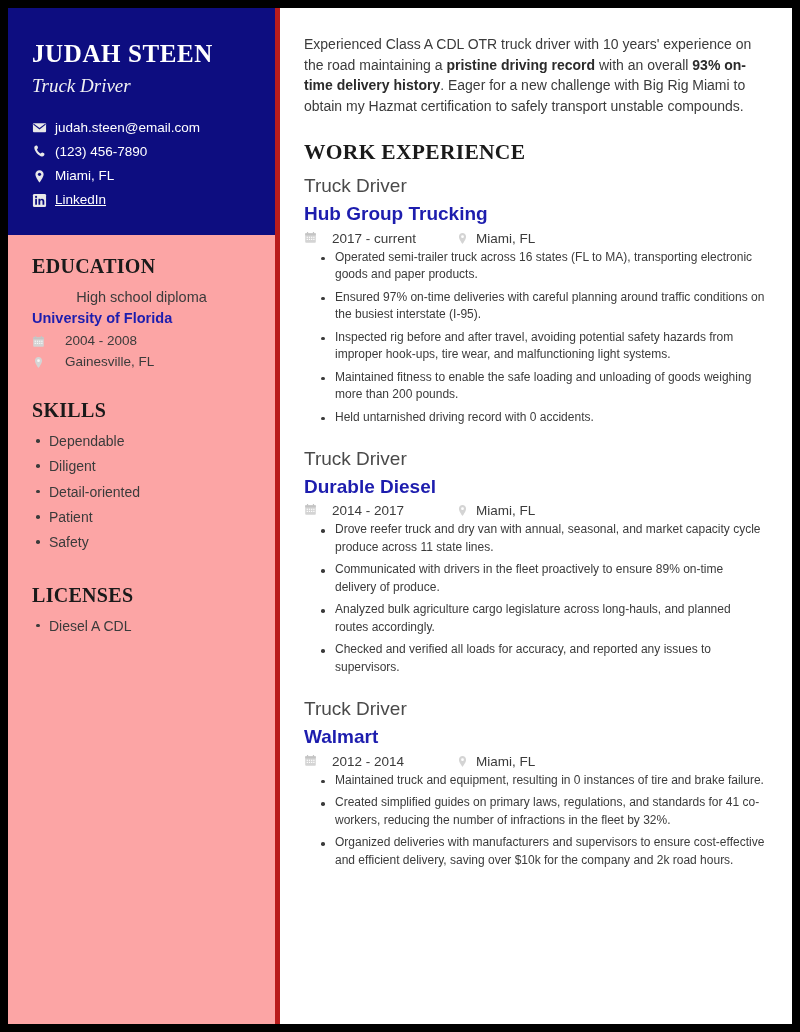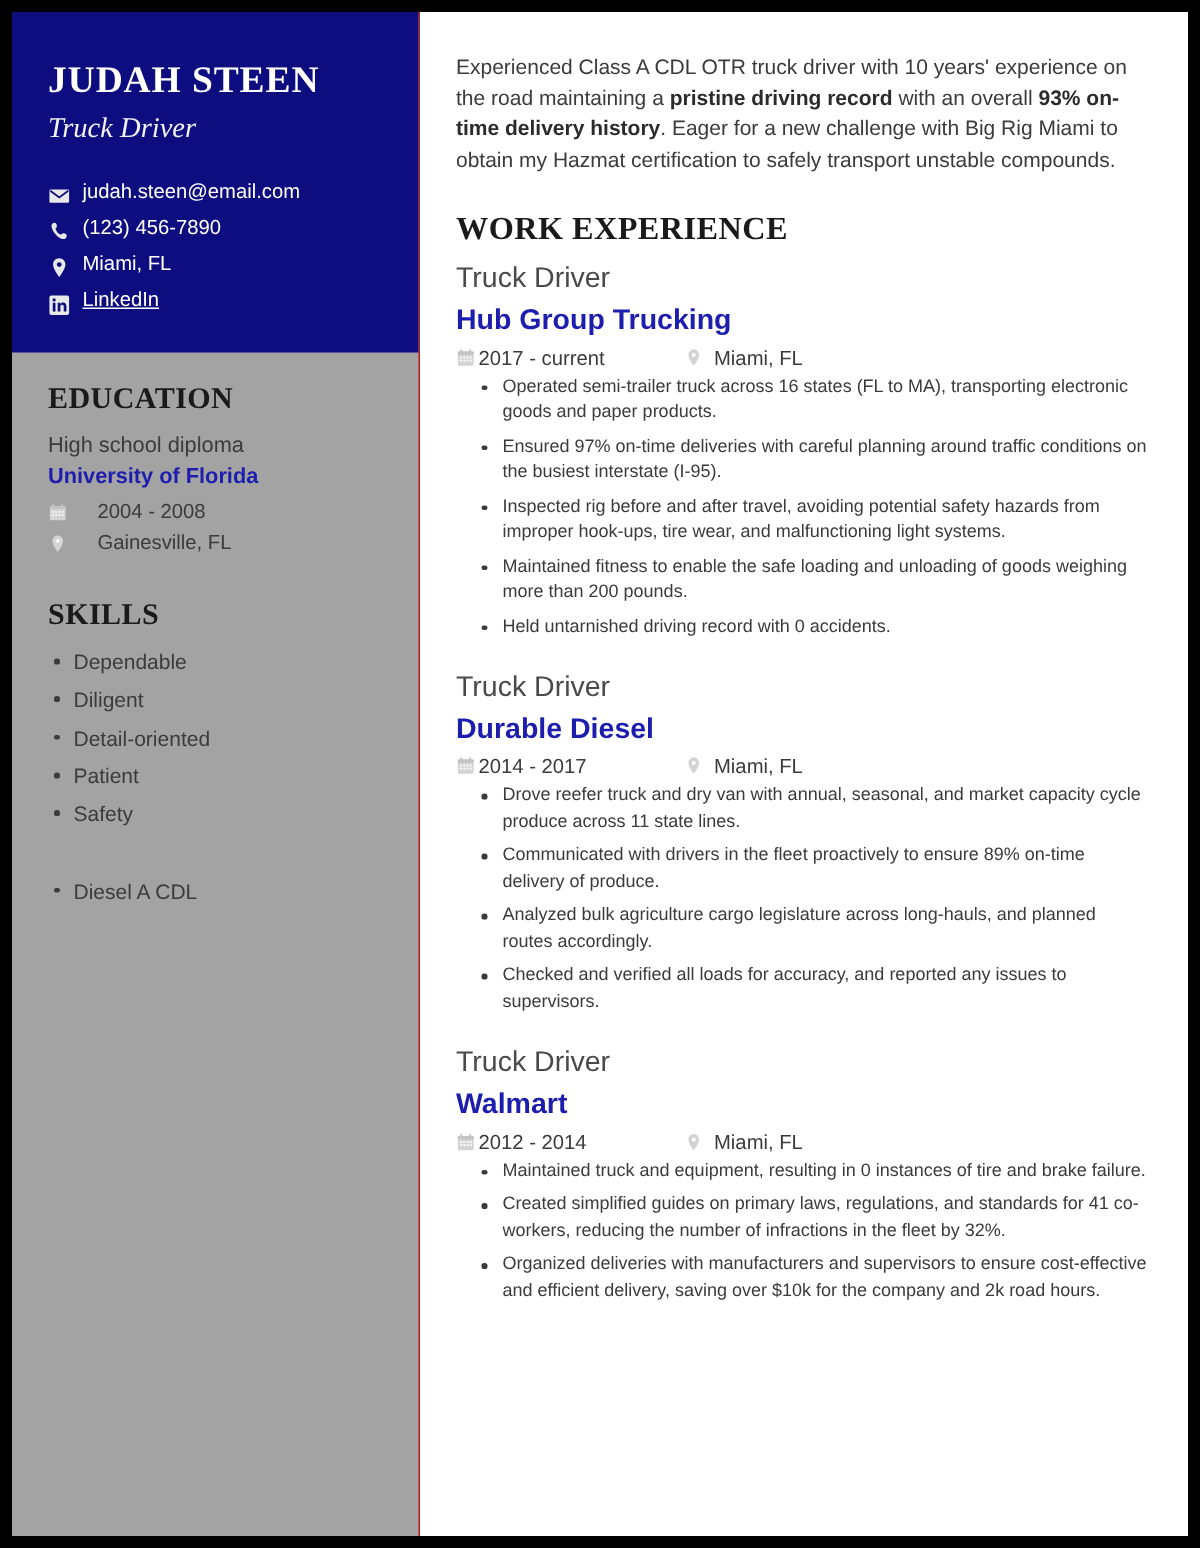--- a/index.html
+++ b/index.html
@@ -19,22 +19,22 @@
     height: 1016px;
     background: #ffffff;
     display: flex;
     overflow: hidden;
   }
 
   
   .sidebar {
     width: 272px;
     flex: 0 0 272px;
-    background: #a3a3a3;
-    border-right: 1px solid #b91c1c;
+    background: #fca5a5;
+    border-right: 5px solid #b91c1c;
     display: flex;
     flex-direction: column;
   }
 
   .hero {
     background: #0d0d80;
     color: #ffffff;
     padding: 32px 24px 24px 24px;
     min-height: 208px;
   }
@@ -58,21 +58,21 @@
 
   .contact-list {
     margin-top: 21px;
     display: flex;
     flex-direction: column;
     gap: 4px;
   }
 
   .contact-row {
     display: flex;
-    align-items: flex-end;
+    align-items: center;
     gap: 8px;
     font-size: 13.5px;
     color: #ffffff;
     line-height: 1.5;
   }
 
   .contact-row .ic {
     width: 15px;
     height: 15px;
     flex: 0 0 15px;
@@ -95,20 +95,21 @@
     font-size: 20px;
     color: #1a1a1a;
     letter-spacing: 0.3px;
     margin-bottom: 9px;
   }
 
   .edu-degree {
     font-size: 14.5px;
     color: #3b3b3b;
     line-height: 1.45;
+    text-align: center;
   }
 
   .edu-school {
     font-size: 14.5px;
     font-weight: bold;
     color: #1d1dae;
     line-height: 1.5;
     margin-bottom: 2px;
   }
 
@@ -191,21 +192,21 @@
     margin-bottom: 2px;
   }
 
   .job-meta {
     display: flex;
     align-items: center;
     font-size: 13.5px;
     color: #3b3b3b;
     margin-bottom: 3px;
   }
-  .job-meta .meta-date { display: flex; align-items: center; gap: 2px; width: 152px; }
+  .job-meta .meta-date { display: flex; align-items: flex-start; gap: 15px; width: 152px; }
   .job-meta .meta-loc  { display: flex; align-items: center; gap: 7px; }
   .job-meta .ic {
     width: 13px; height: 13px; flex: 0 0 13px;
     display: flex; align-items: center; justify-content: center;
   }
   .job-meta .ic svg { display: block; }
 
   ul.bullets { list-style: none; padding-left: 13px; }
   ul.bullets li {
     position: relative;
@@ -330,20 +331,21 @@
           <li>Diligent</li>
           <li>Detail-oriented</li>
           <li>Patient</li>
           <li>Safety</li>
         </ul>
       </section>
 
       <div class="side-gap"></div>
 
       <section>
+        <div class="side-h">LICENSES</div>
         <ul class="plain-list">
           <li>Diesel A CDL</li>
         </ul>
       </section>
 
     </div>
   </aside>
 
   <main class="main">
 

